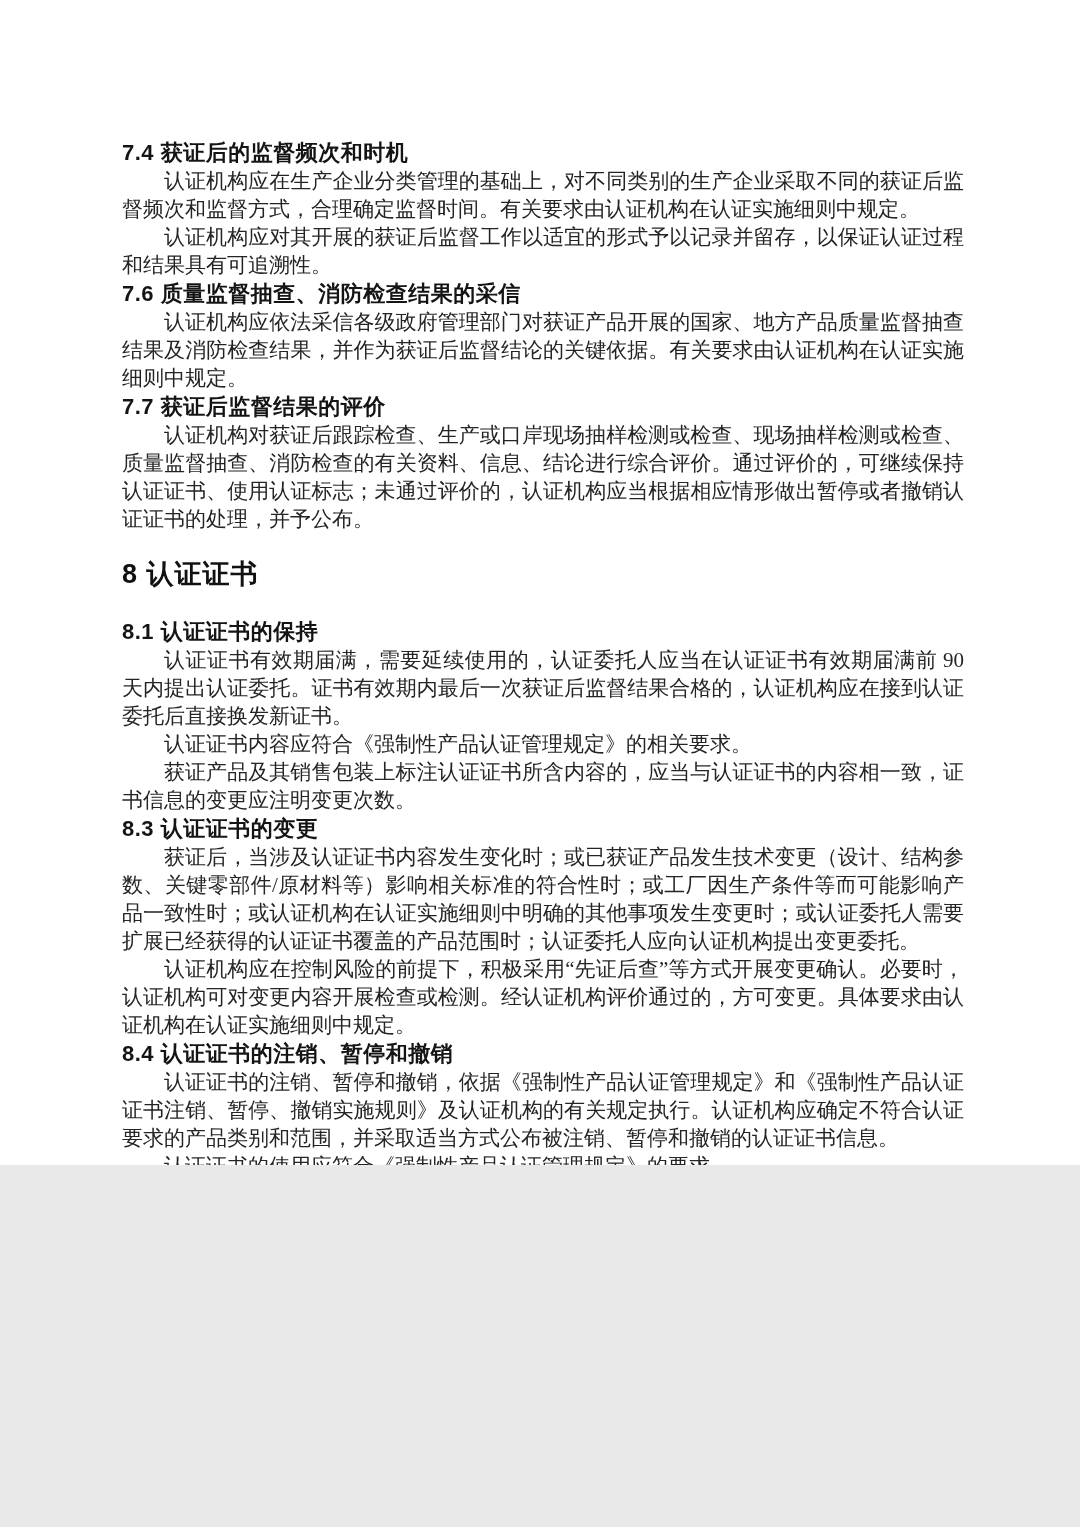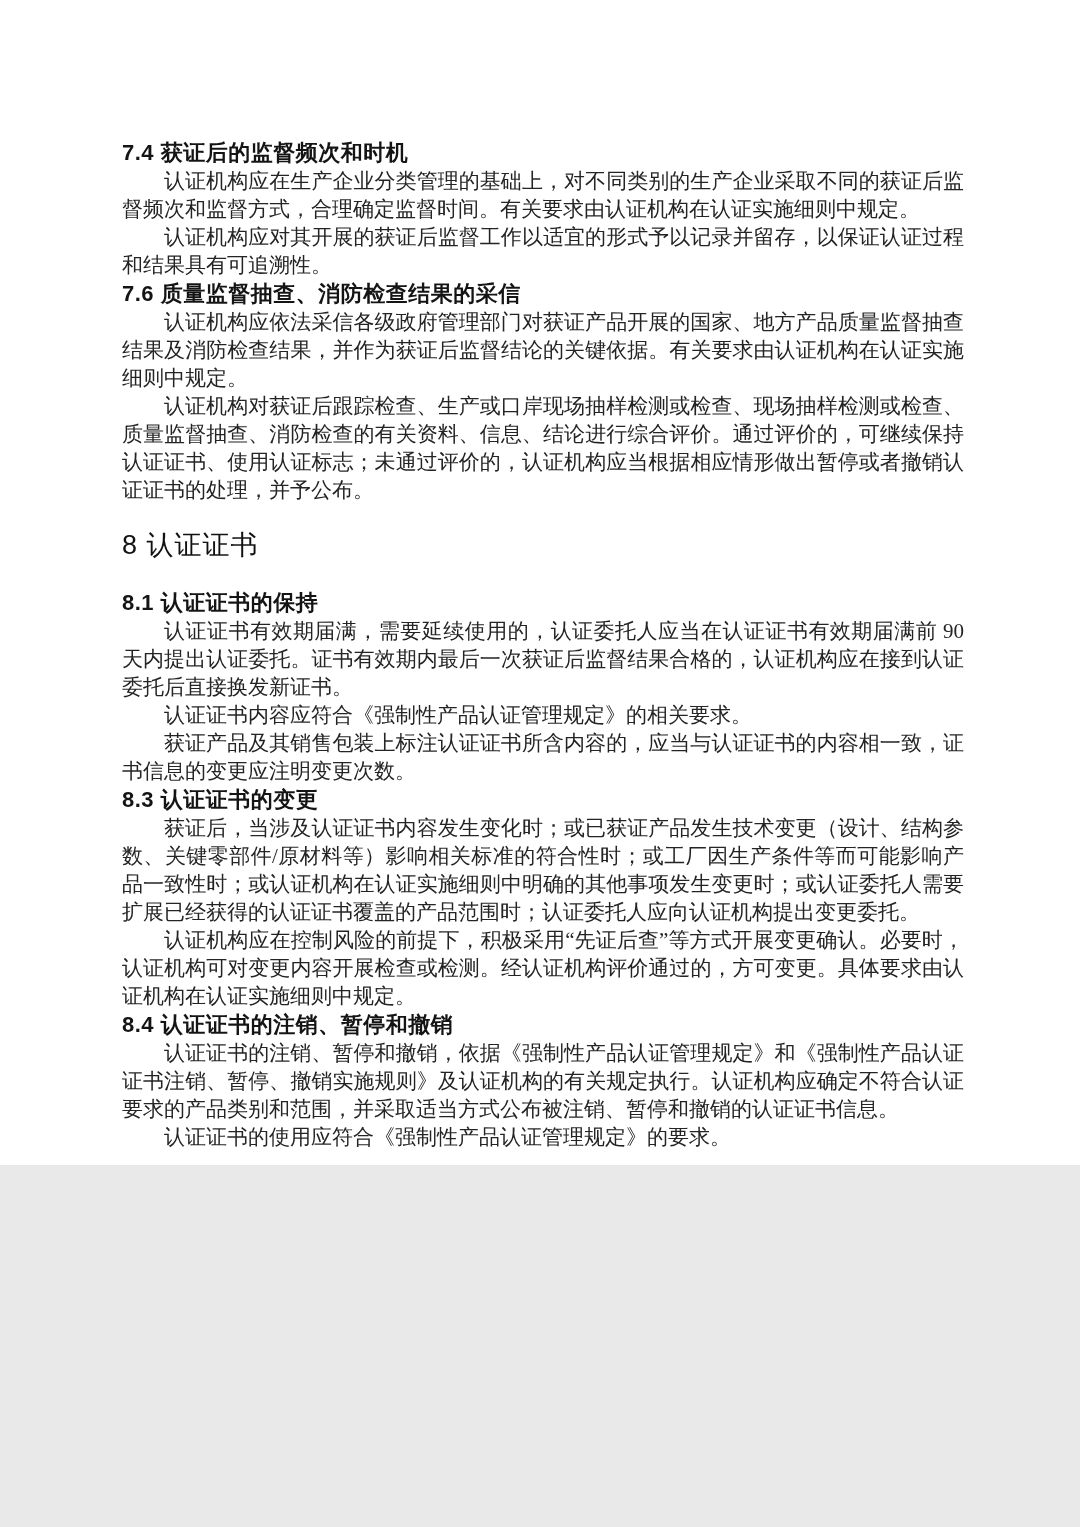--- a/index.html
+++ b/index.html
@@ -37,21 +37,21 @@
     line-height: 29px;
     font-weight: bold;
     font-family: "Liberation Sans", "DejaVu Sans", sans-serif;
     color: #141414;
     letter-spacing: 0.5px;
   }
   .doc-body h1.h1 {
     margin: 24px 0 26px 0;
     font-size: 27px;
     line-height: 34px;
-    font-weight: normal;
+    font-weight: bold;
     font-family: "Liberation Sans", "DejaVu Sans", sans-serif;
     color: #111111;
     letter-spacing: 1px;
   }
   .footer-pageno {
     position: absolute;
     left: 0;
     top: 1412px;
     width: 100%;
     text-align: center;
@@ -85,20 +85,21 @@
 <body>
 
 <div class="page">
 
   <div class="doc-body">
       <h2 class="h2">7.4 获证后的监督频次和时机</h2>
       <p class="p">认证机构应在生产企业分类管理的基础上，对不同类别的生产企业采取不同的获证后监督频次和监督方式，合理确定监督时间。有关要求由认证机构在认证实施细则中规定。</p>
       <p class="p">认证机构应对其开展的获证后监督工作以适宜的形式予以记录并留存，以保证认证过程和结果具有可追溯性。</p>
       <h2 class="h2">7.6 质量监督抽查、消防检查结果的采信</h2>
       <p class="p">认证机构应依法采信各级政府管理部门对获证产品开展的国家、地方产品质量监督抽查结果及消防检查结果，并作为获证后监督结论的关键依据。有关要求由认证机构在认证实施细则中规定。</p>
+      <h2 class="h2">7.7 获证后监督结果的评价</h2>
       <p class="p">认证机构对获证后跟踪检查、生产或口岸现场抽样检测或检查、现场抽样检测或检查、质量监督抽查、消防检查的有关资料、信息、结论进行综合评价。通过评价的，可继续保持认证证书、使用认证标志；未通过评价的，认证机构应当根据相应情形做出暂停或者撤销认证证书的处理，并予公布。</p>
       <h1 class="h1">8 认证证书</h1>
       <h2 class="h2">8.1 认证证书的保持</h2>
       <p class="p">认证证书有效期届满，需要延续使用的，认证委托人应当在认证证书有效期届满前 90 天内提出认证委托。证书有效期内最后一次获证后监督结果合格的，认证机构应在接到认证委托后直接换发新证书。</p>
       <p class="p">认证证书内容应符合《强制性产品认证管理规定》的相关要求。</p>
       <p class="p">获证产品及其销售包装上标注认证证书所含内容的，应当与认证证书的内容相一致，证书信息的变更应注明变更次数。</p>
       <h2 class="h2">8.3 认证证书的变更</h2>
       <p class="p">获证后，当涉及认证证书内容发生变化时；或已获证产品发生技术变更（设计、结构参数、关键零部件/原材料等）影响相关标准的符合性时；或工厂因生产条件等而可能影响产品一致性时；或认证机构在认证实施细则中明确的其他事项发生变更时；或认证委托人需要扩展已经获得的认证证书覆盖的产品范围时；认证委托人应向认证机构提出变更委托。</p>
       <p class="p">认证机构应在控制风险的前提下，积极采用“先证后查”等方式开展变更确认。必要时，认证机构可对变更内容开展检查或检测。经认证机构评价通过的，方可变更。具体要求由认证机构在认证实施细则中规定。</p>
       <h2 class="h2">8.4 认证证书的注销、暂停和撤销</h2>

